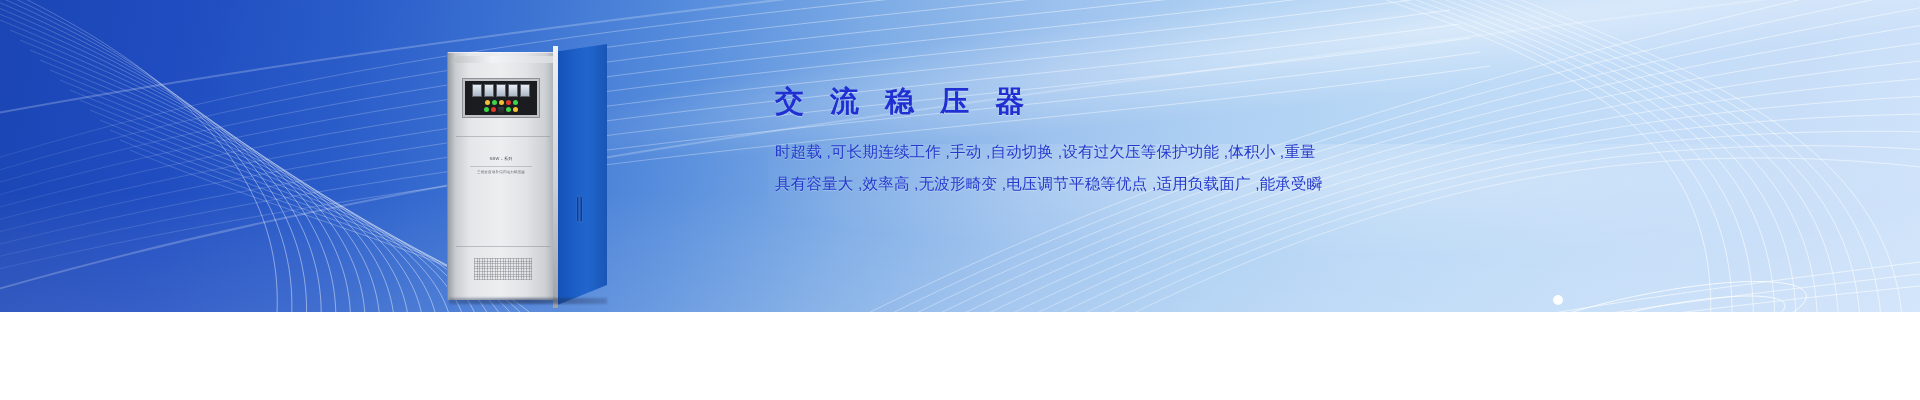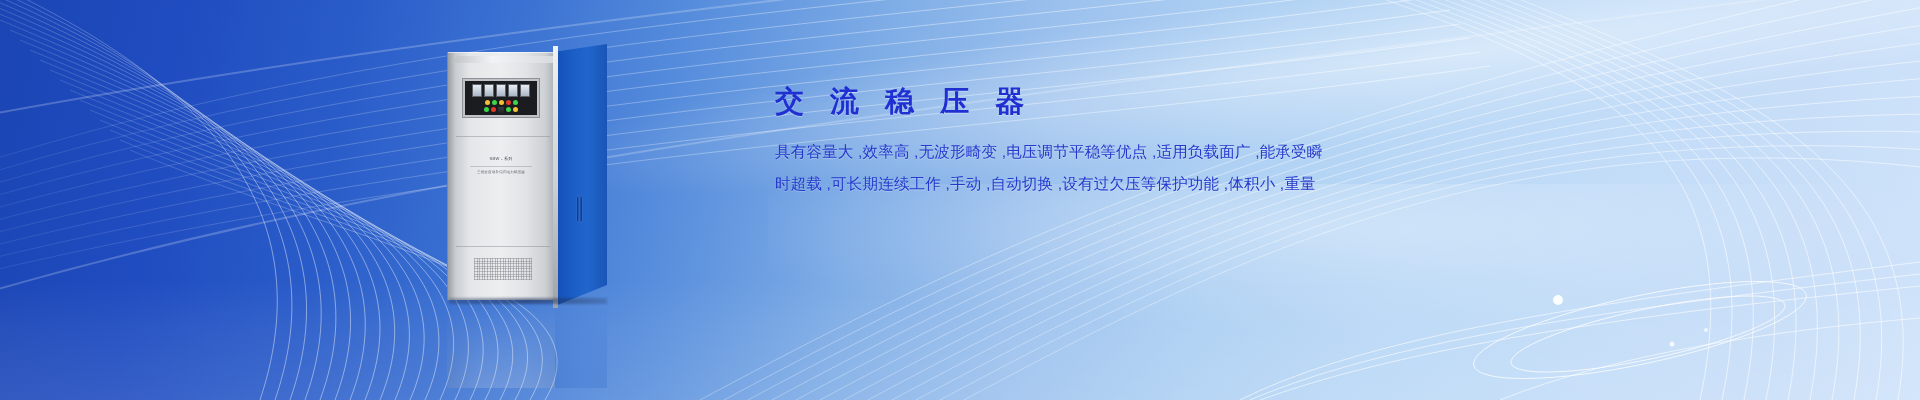--- a/index.html
+++ b/index.html
@@ -7,21 +7,21 @@
     padding: 0;
     background: #ffffff;
   }
   body {
     font-family: "Liberation Sans", "DejaVu Sans", sans-serif;
   }
 
   .banner {
     position: relative;
     width: 1920px;
-    height: 400px;
+    height: 312px;
     overflow: hidden;
     
     background:
       linear-gradient(100deg,
         #1b45b4 0%,
         #1f4cc0 9%,
         #2a5cc9 18%,
         #3d74d3 27%,
         #5a90dd 36%,
         #7fadE6 45%,
@@ -449,18 +449,18 @@
   </div>
 
   <div class="reflection">
     <div class="refl-front"></div>
     <div class="refl-side"></div>
   </div>
 
   <div class="copy">
     <h1 class="headline">交 流 稳 压 器</h1>
     <p class="desc">
+      <span class="desc-line">时超载 ,可长期连续工作 ,手动 ,自动切换 ,设有过欠压等保护功能 ,体积小 ,重量</span>
       <span class="desc-line">具有容量大 ,效率高 ,无波形畸变 ,电压调节平稳等优点 ,适用负载面广 ,能承受瞬</span>
-      <span class="desc-line">时超载 ,可长期连续工作 ,手动 ,自动切换 ,设有过欠压等保护功能 ,体积小 ,重量</span>
     </p>
   </div>
 
 </div>
 
 </body></html>

